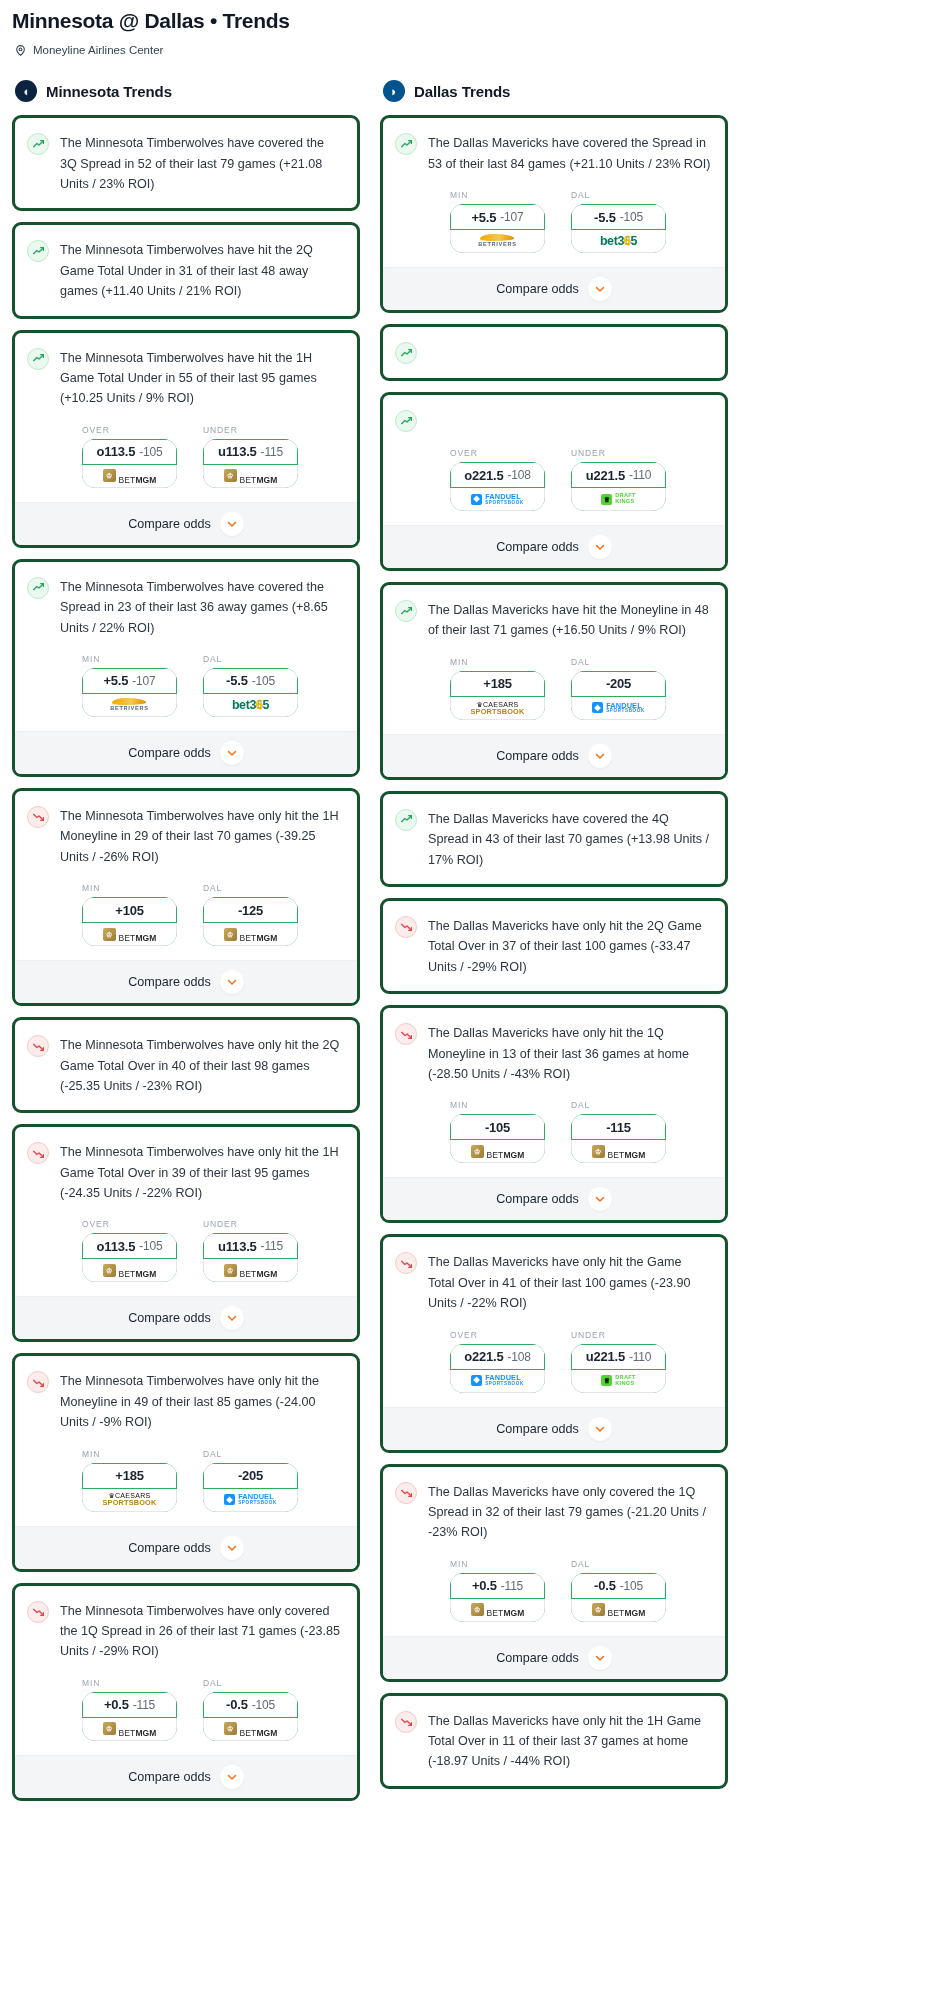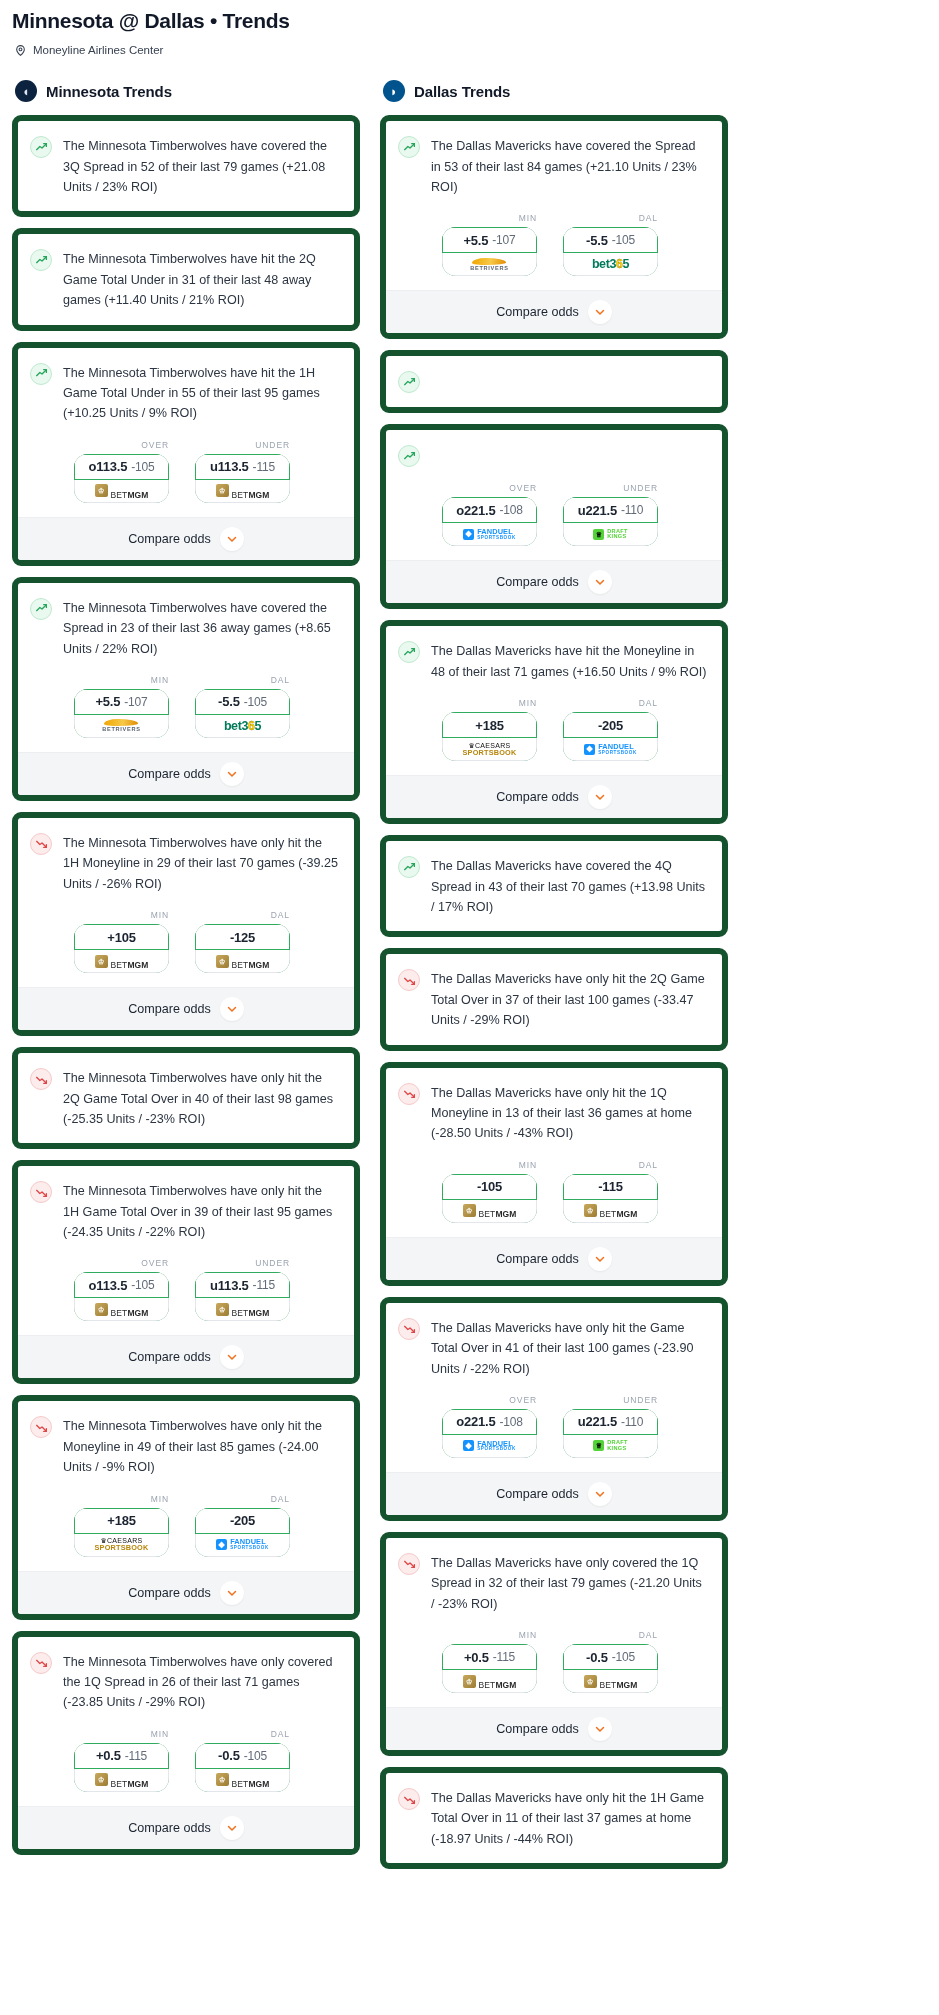--- a/index.html
+++ b/index.html
@@ -42,38 +42,38 @@
   .team-logo .glyph {
     position: absolute; inset: 0;
     display: flex; align-items: center; justify-content: center;
     font-size: 13px; color: #dfe6ef; font-weight: bold;
   }
   .team-logo.dal .glyph { color: #ffffff; }
   .team-name { font-size: 15px; font-weight: bold; color: #111827; letter-spacing: -0.1px; }
 
   
   .trend-card {
-    border: 6px solid #14532d;
+    border: 3px solid #14532d;
     border-radius: 9px;
     background: #ffffff;
     margin-bottom: 11px;
     overflow: hidden;
   }
   .trend-body { display: flex; gap: 11px; padding: 14px 14px 14px 12px; }
 
   .trend-icon { width: 22px; height: 22px; flex: 0 0 22px; border-radius: 50%; position: relative; margin-top: 1px; }
   .trend-icon.up { background: #e9f9ef; border: 1px solid #bfe9cf; }
   .trend-icon.down { background: #fdecec; border: 1px solid #f6c9c9; }
   .trend-icon svg { position: absolute; inset: 0; margin: auto; display: block; }
 
   .trend-text { font-size: 12.6px; line-height: 1.62; color: #2c3542; padding-top: 1px; }
 
   
   .odds-wrap { display: flex; justify-content: center; gap: 34px; padding: 2px 14px 14px 14px; }
-  .odds-col { width: 87px; display: flex; flex-direction: column; align-items: flex-end; }
+  .odds-col { width: 87px; display: flex; flex-direction: column; align-items: flex-start; }
   .odds-label {
     font-size: 8.5px;
     letter-spacing: 0.9px;
     color: #9aa3af;
     margin-bottom: 4px;
     text-transform: uppercase;
     font-weight: normal;
   }
   .odds-box {
     width: 95px;

